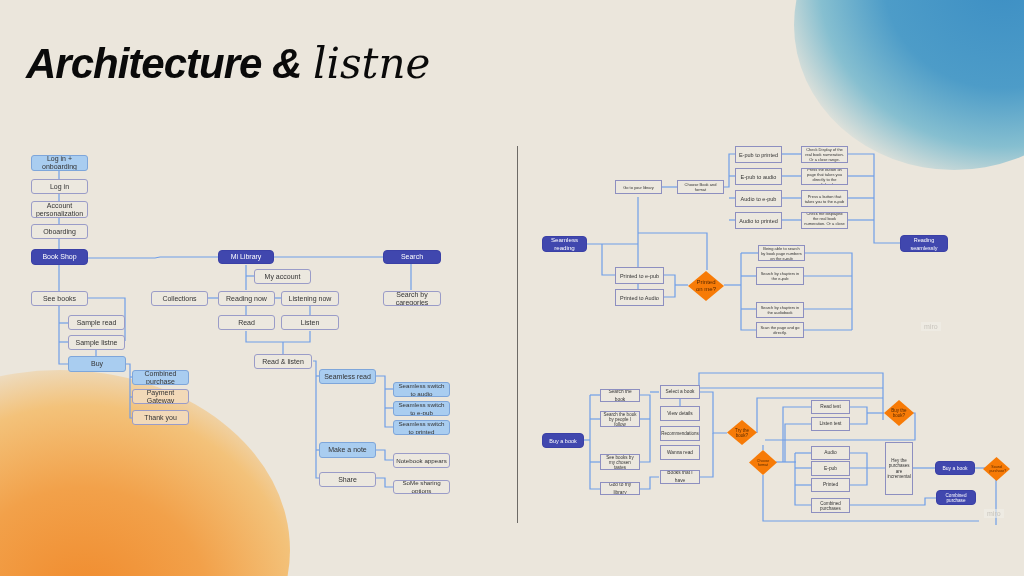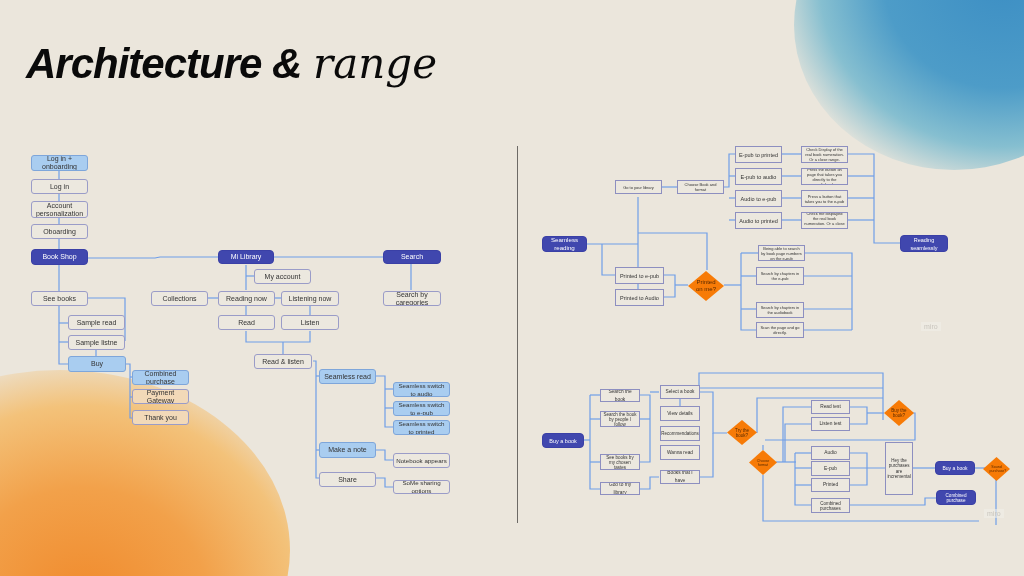--- a/index.html
+++ b/index.html
@@ -28,21 +28,21 @@
   .miro{position:absolute;font-size:7px;color:#c9c5bd;background:rgba(240,238,232,.6);padding:1px 3px;}
 </style>
 </head>
 <body>
 
 <div class="blob-orange"></div>
 <div class="blob-blue"></div>
 
 <div class="title">
   <span class="t-bold">Architecture &amp;</span>
-  <span class="t-serif">range</span>
+  <span class="t-serif">listne</span>
 </div>
 
 <svg class="links" viewBox="0 0 1024 576">
   <g fill="none" stroke="#6f9ee8" stroke-width="1.2">
 
     <path d="M59 170 V250"></path>
     <path d="M88 258 H155 L160 257 H218"></path>
     <path d="M274 257 H383"></path>
     <path d="M59 265 V292"></path>
     <path d="M59 305 V364 H68"></path>

